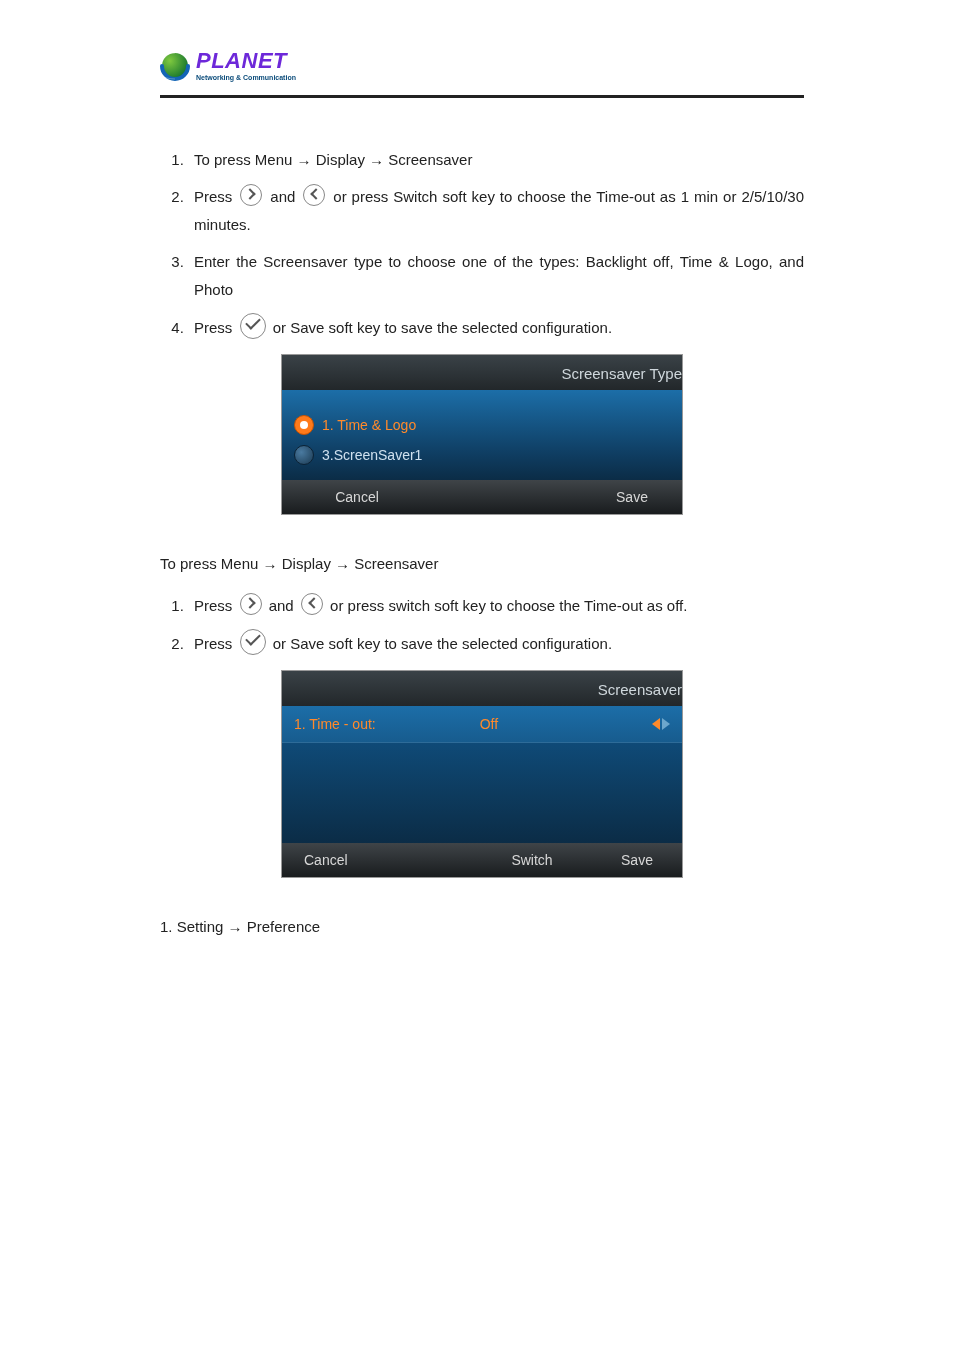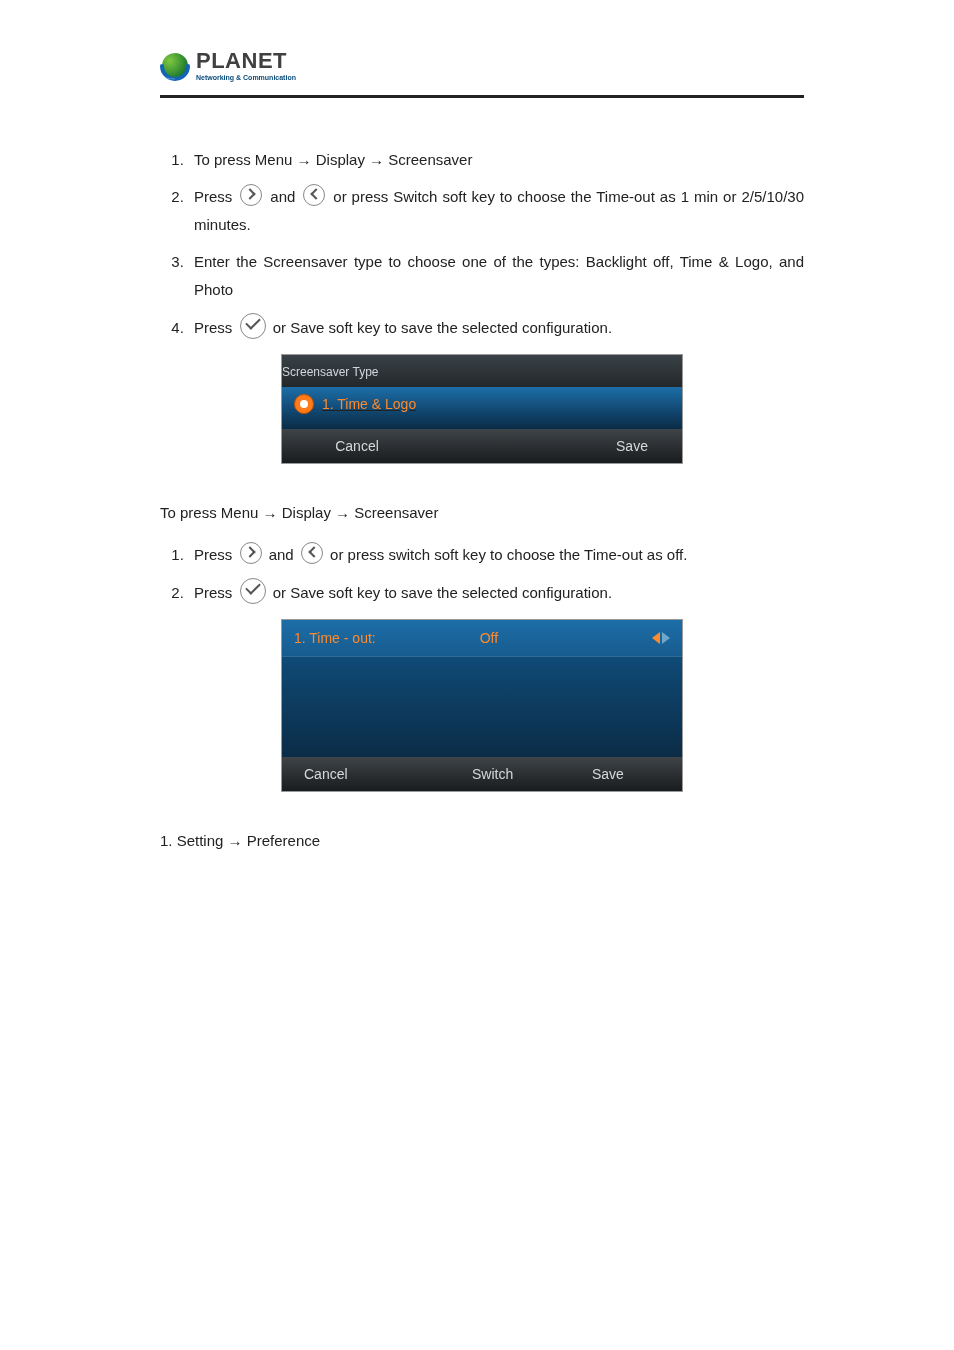--- a/index.html
+++ b/index.html
@@ -31,22 +31,23 @@
   }
   .logo-text-block {
     display: flex;
     flex-direction: column;
     line-height: 1;
   }
   .logo-brand {
     font-weight: 900;
     font-size: 22px;
     letter-spacing: 0.5px;
-    color: #404040;
+    color: #6d28d9;
     font-family: Arial Black, Arial, sans-serif;
+    font-style: italic;
   }
   .logo-tag {
     font-size: 7px;
     color: #0a4b7a;
     font-weight: bold;
     margin-top: 2px;
   }
   .hr {
     border: none;
     border-top: 3px solid #222;
@@ -115,30 +116,29 @@
 
   
   .phone-shot {
     width: 400px;
     margin: 8px auto 40px auto;
     border: 1px solid #999;
     background: #000;
     font-family: Arial, sans-serif;
   }
   .phone-title {
-    text-align: left;
+    text-align: right;
     color: #cfd7dc;
-    font-size: 12px;
+    font-size: 15px;
     padding: 10px 0 8px 0;
     background: linear-gradient(#3a4247, #22272a);
   }
   .phone-body {
     background: linear-gradient(#1c6ea8, #0f3e63 70%, #0b2c46);
-    padding: 2px 0 10px 0;
-    text-decoration: underline;
+    padding: 20px 0 10px 0;
   }
   .radio-row {
     display: flex;
     align-items: center;
     gap: 8px;
     padding: 5px 12px;
     color: #cfe0ee;
     font-size: 14px;
   }
   .radio-row.selected {
@@ -223,21 +223,21 @@
   }
   .spacer2 {
     height: 100px;
     background: linear-gradient(#0f4a77, #0b2c46);
   }
   .phone-footer2 {
     display: flex;
     background: linear-gradient(#3f4448, #191c1e);
   }
   .sk2 {
-    text-align: left;
+    text-align: center;
     padding: 9px 0;
     color: #d7d7d7;
     font-size: 14px;
   }
   .sk2.cancel { flex: 1.4; text-align: left; padding-left: 22px; }
   .sk2.switch { flex: 1; }
   .sk2.save { flex: 0 0 90px; }
 
   .para-line {
     margin: 0 0 20px 0;
@@ -281,36 +281,41 @@
     <li><span>Press <span class="inline-icon check"></span> or Save soft key to save the selected configuration.</span></li>
   </ol>
 
   <div class="phone-shot">
     <div class="phone-title">Screensaver Type</div>
     <div class="phone-body">
       <div class="radio-row selected">
         <span class="radio-dot"></span>
         <span>1. Time &amp; Logo</span>
       </div>
+      <div class="radio-row">
+        <span class="radio-dot"></span>
+        <span>3.ScreenSaver1</span>
+      </div>
     </div>
     <div class="phone-footer">
       <div class="softkey">Cancel</div>
       <div class="softkey"></div>
       <div class="softkey small">Save</div>
     </div>
   </div>
 
   <p class="para-line">To press Menu → Display → Screensaver</p>
 
   <ol class="steps">
     <li><span>Press <span class="inline-icon chev-right"></span> and <span class="inline-icon chev-left"></span> or press switch soft key to choose the Time-out as off.</span></li>
     <li><span>Press <span class="inline-icon check"></span> or Save soft key to save the selected configuration.</span></li>
   </ol>
 
   <div class="phone-shot">
+    <div class="phone-title">Screensaver</div>
     <div class="phone-body2">
       <div class="menu-row sel">
         <span class="menu-label">1. Time - out:</span>
         <span class="menu-value">Off</span>
         <span class="menu-arrows">
           <span class="tri left"></span>
             <span class="tri right"></span>
         </span>
       </div>
       <div class="spacer2"></div>

